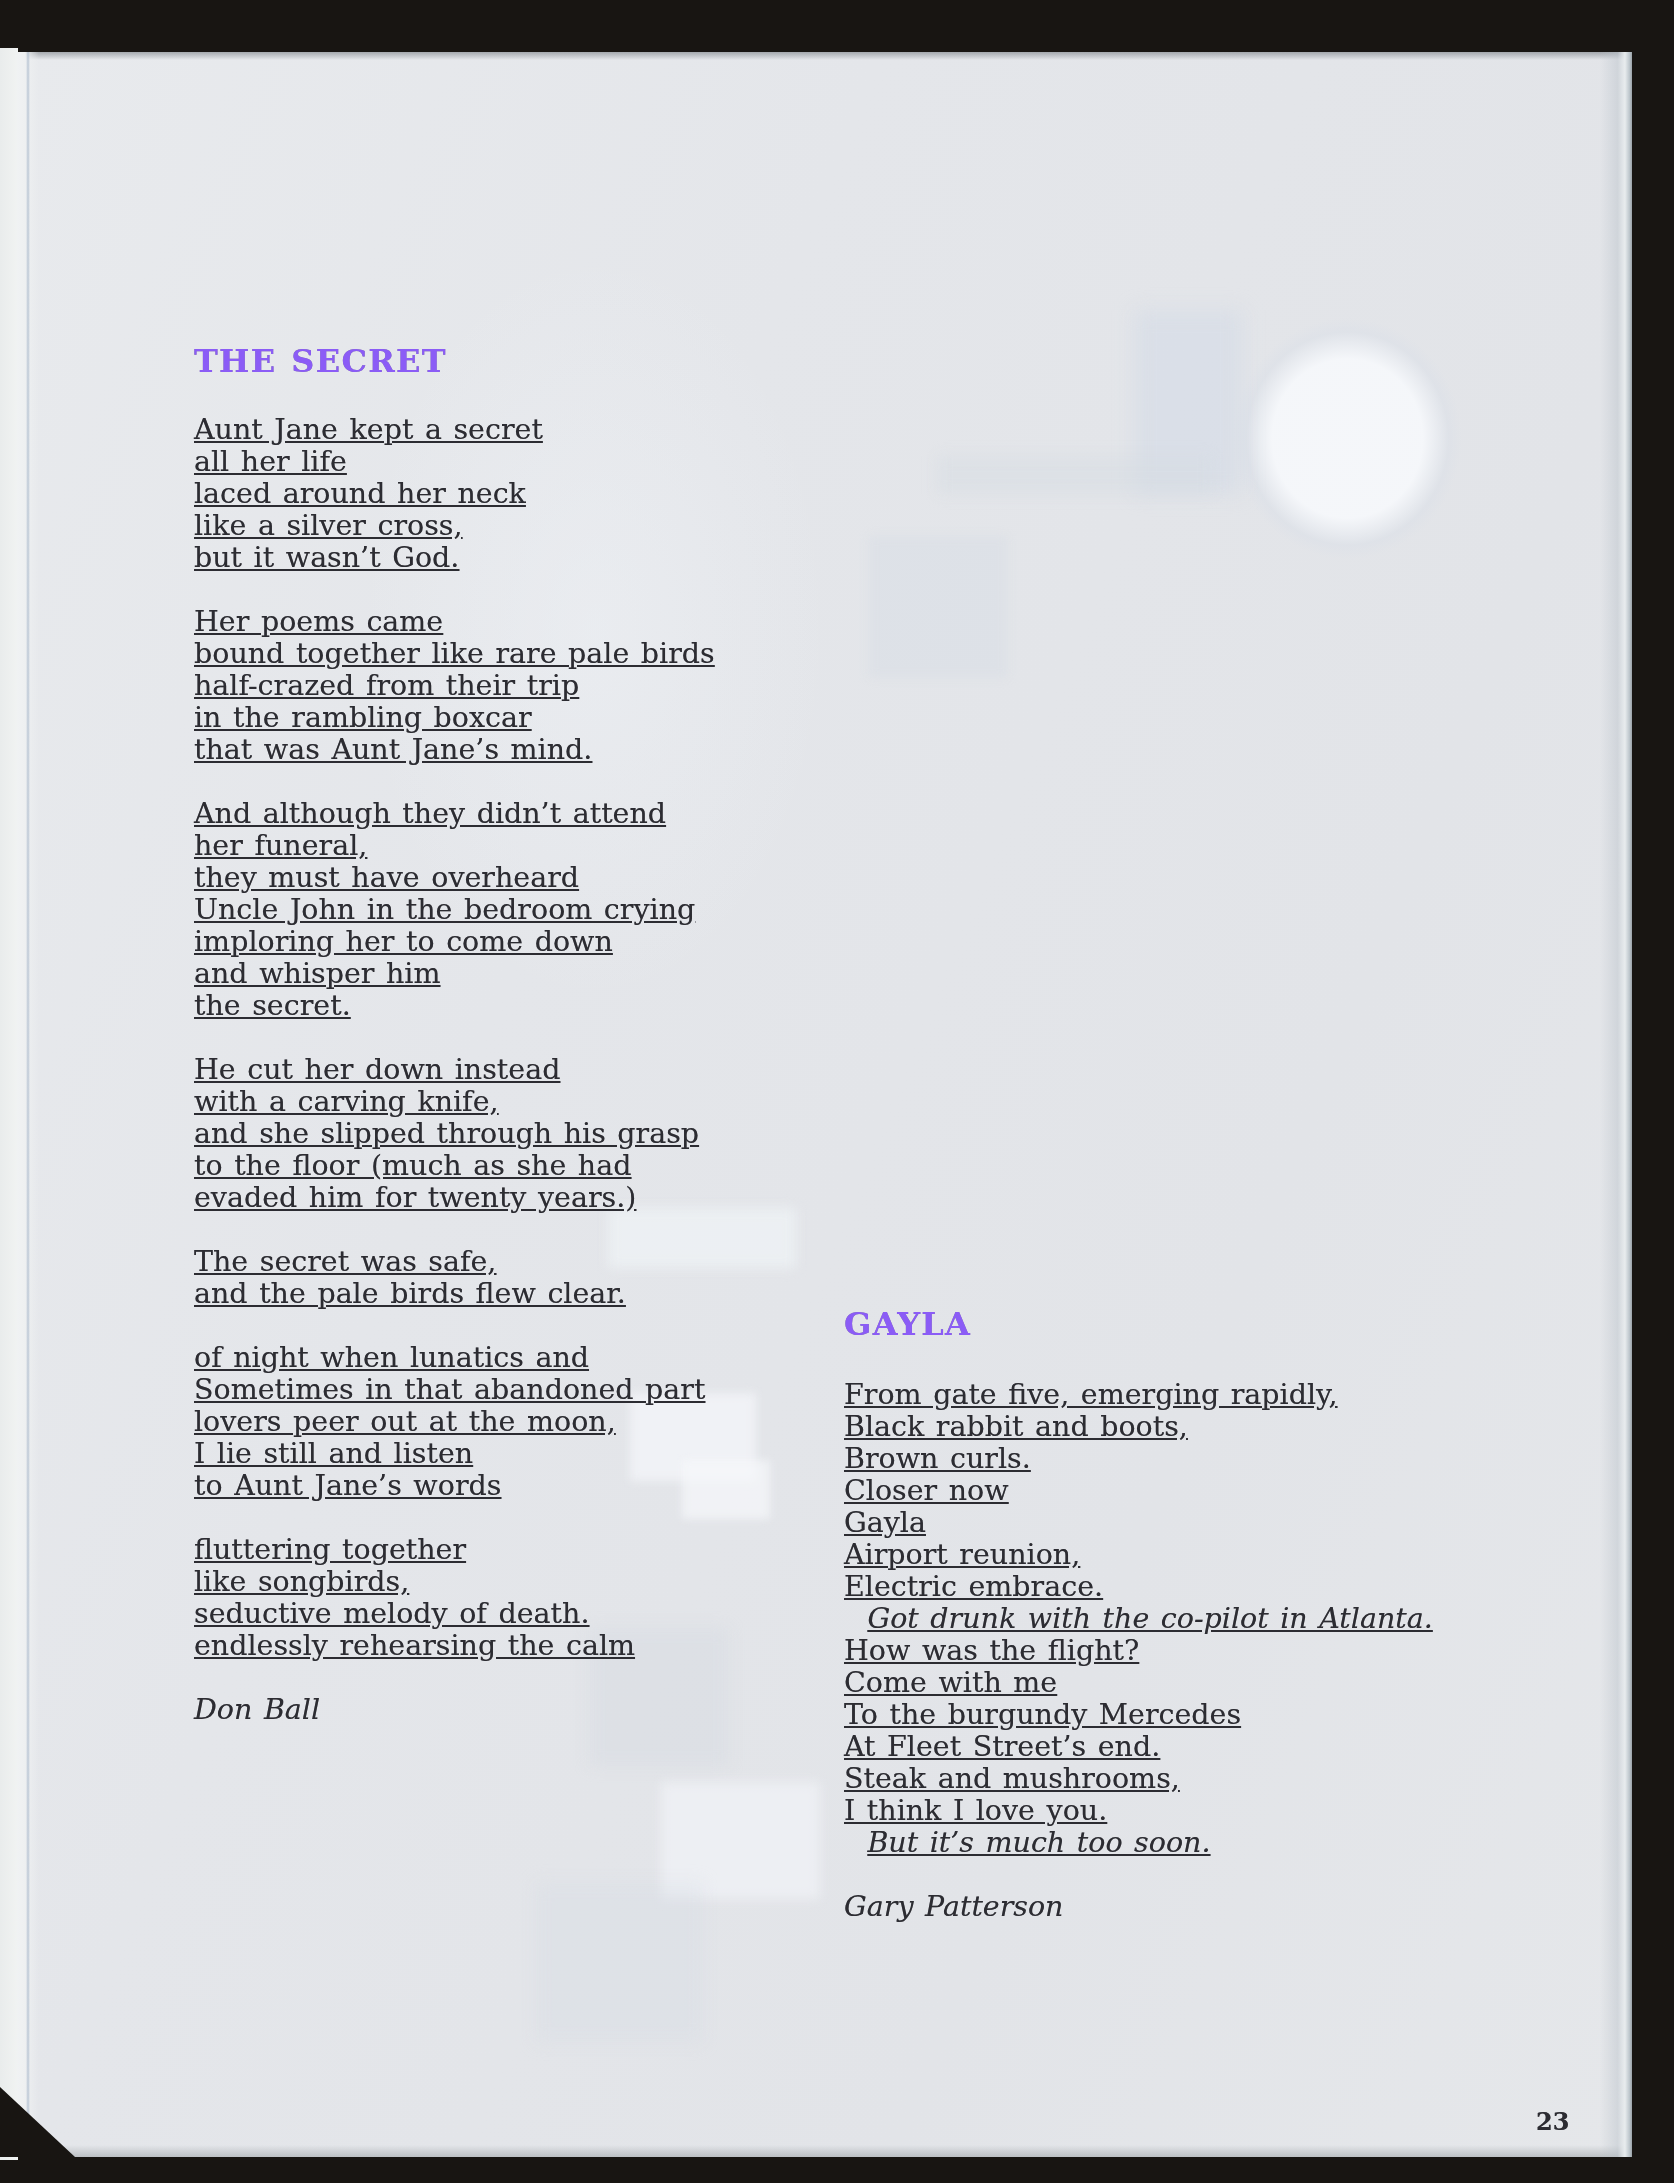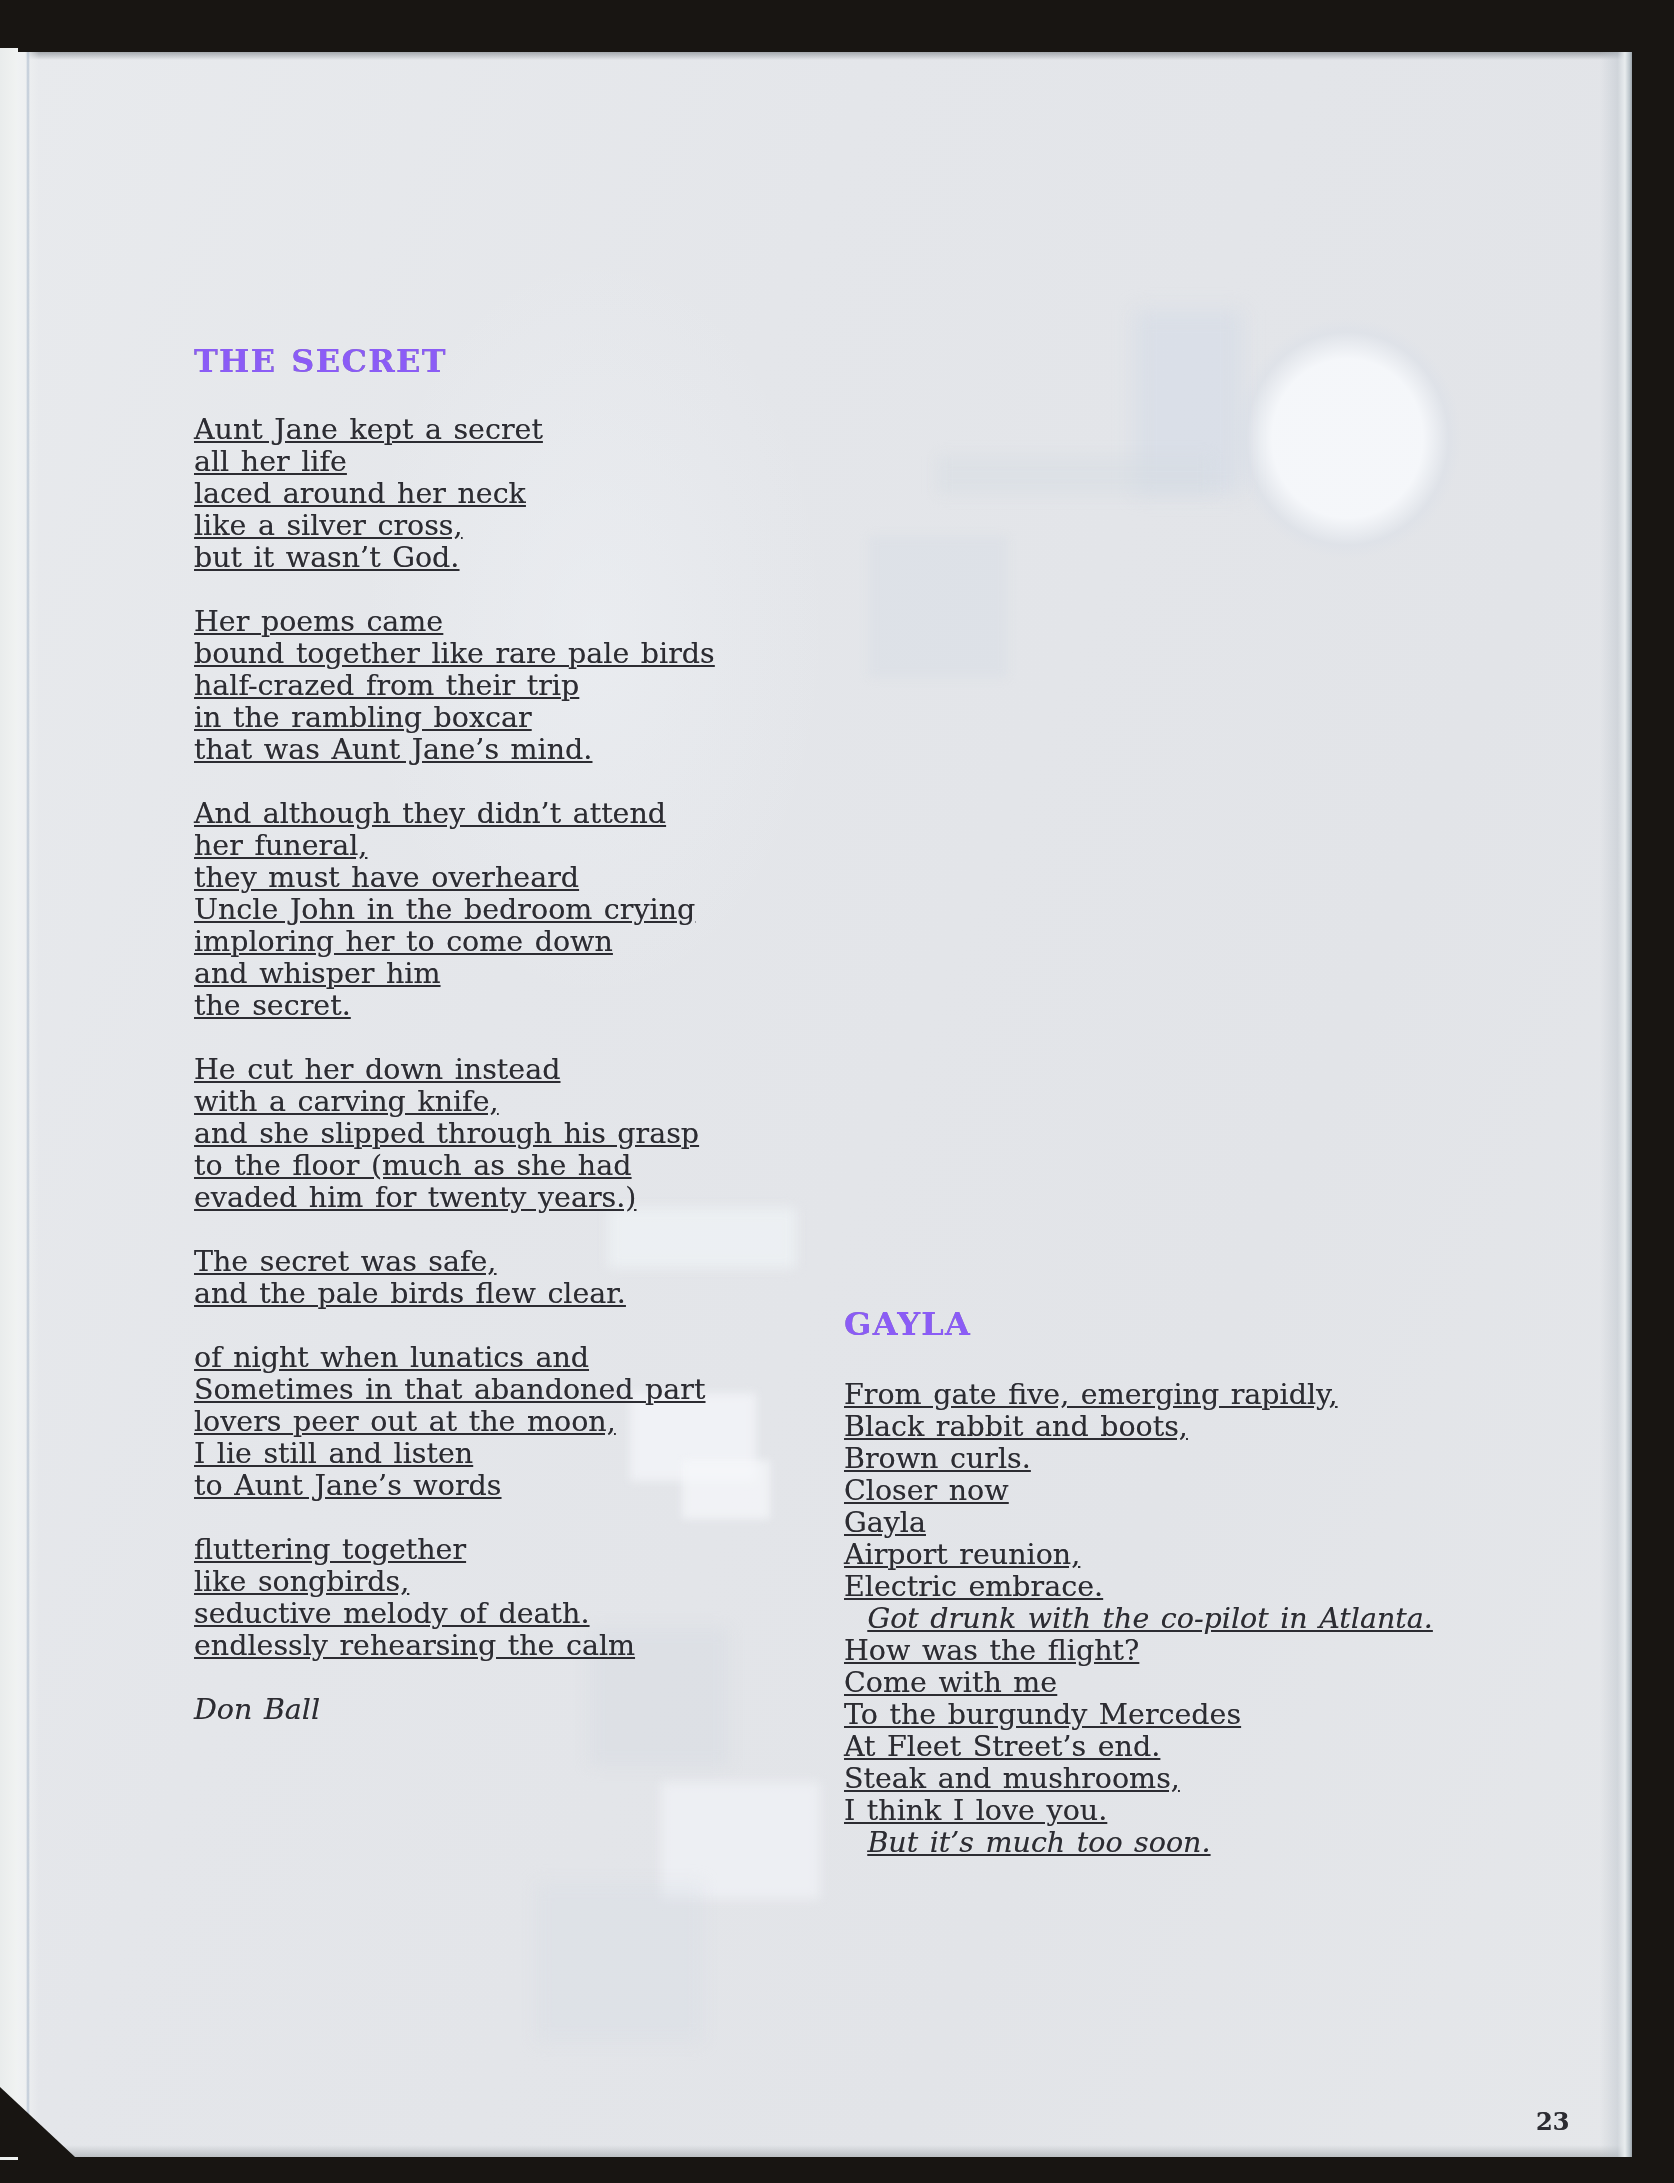--- a/index.html
+++ b/index.html
@@ -216,16 +216,17 @@
         <div class="line italic indent">Got drunk with the co-pilot in Atlanta.</div>
         <div class="line">How was the flight?</div>
         <div class="line">Come with me</div>
         <div class="line">To the burgundy Mercedes</div>
         <div class="line">At Fleet Street’s end.</div>
         <div class="line">Steak and mushrooms,</div>
         <div class="line">I think I love you.</div>
         <div class="line italic indent">But it’s much too soon.</div>
       </div>
     </div>
+  <div class="author">Gary Patterson</div>
 </div>
 
 <div id="page-number">23</div>
 
 
 </body></html>

